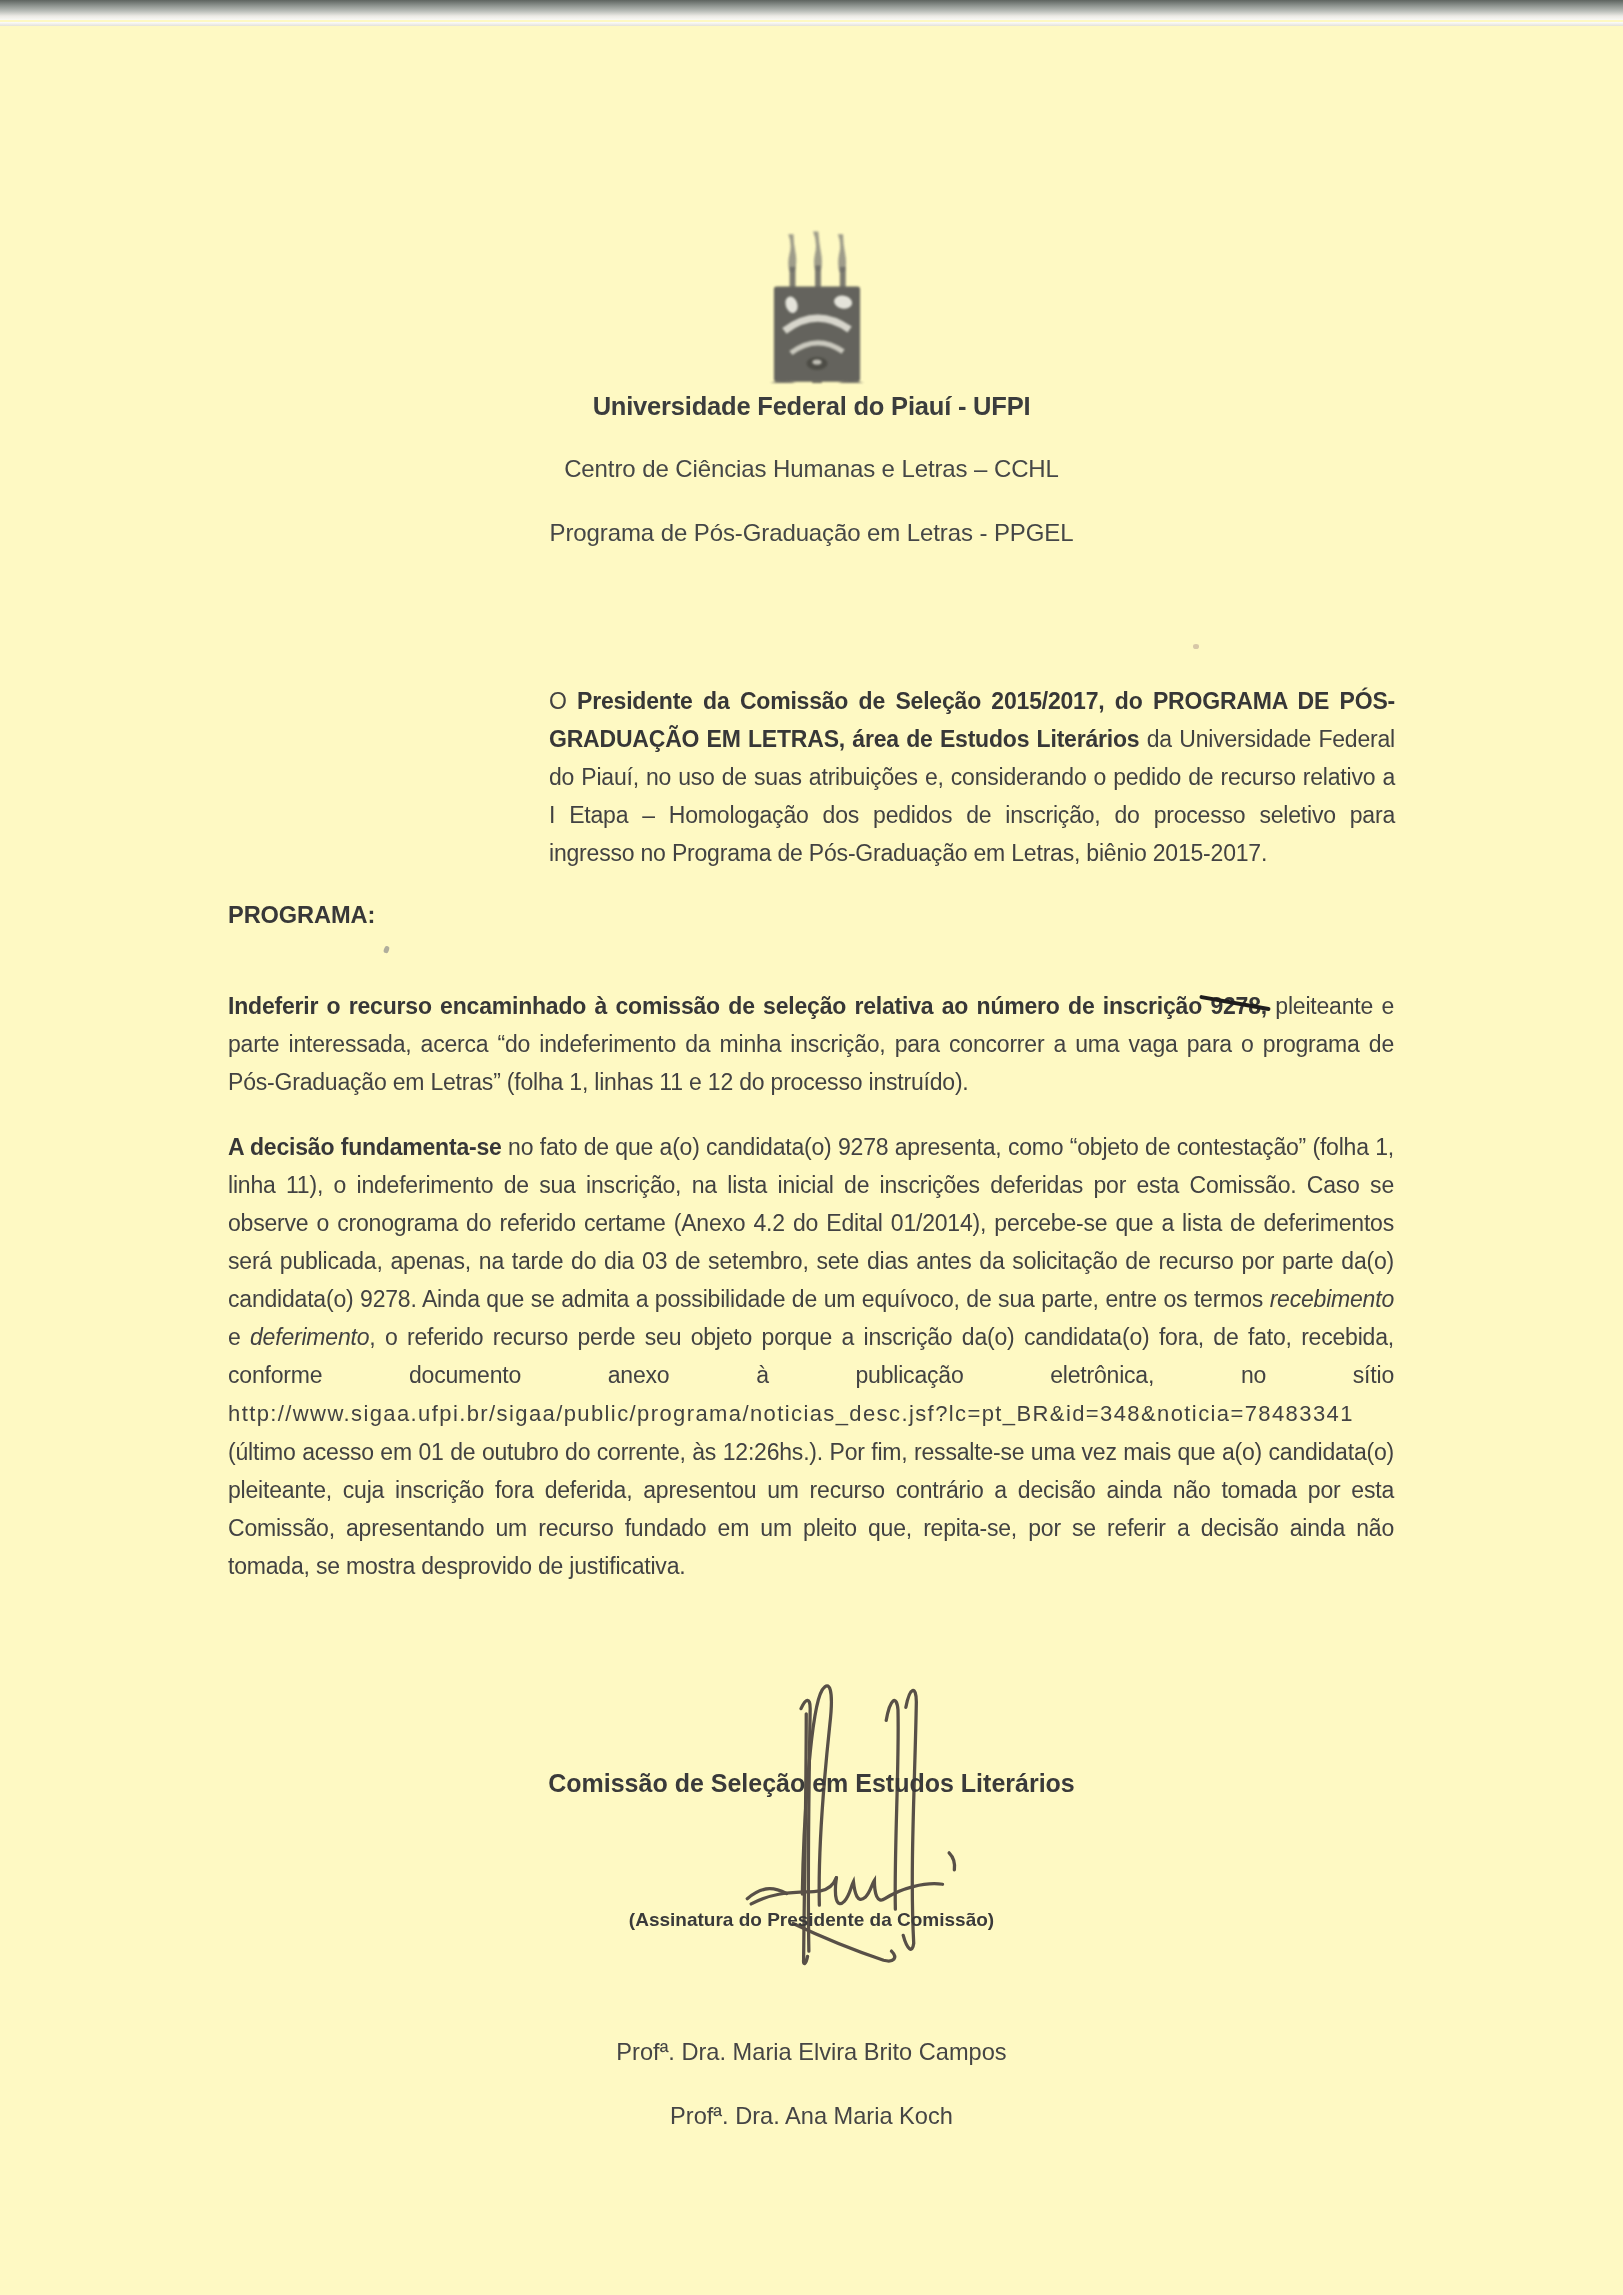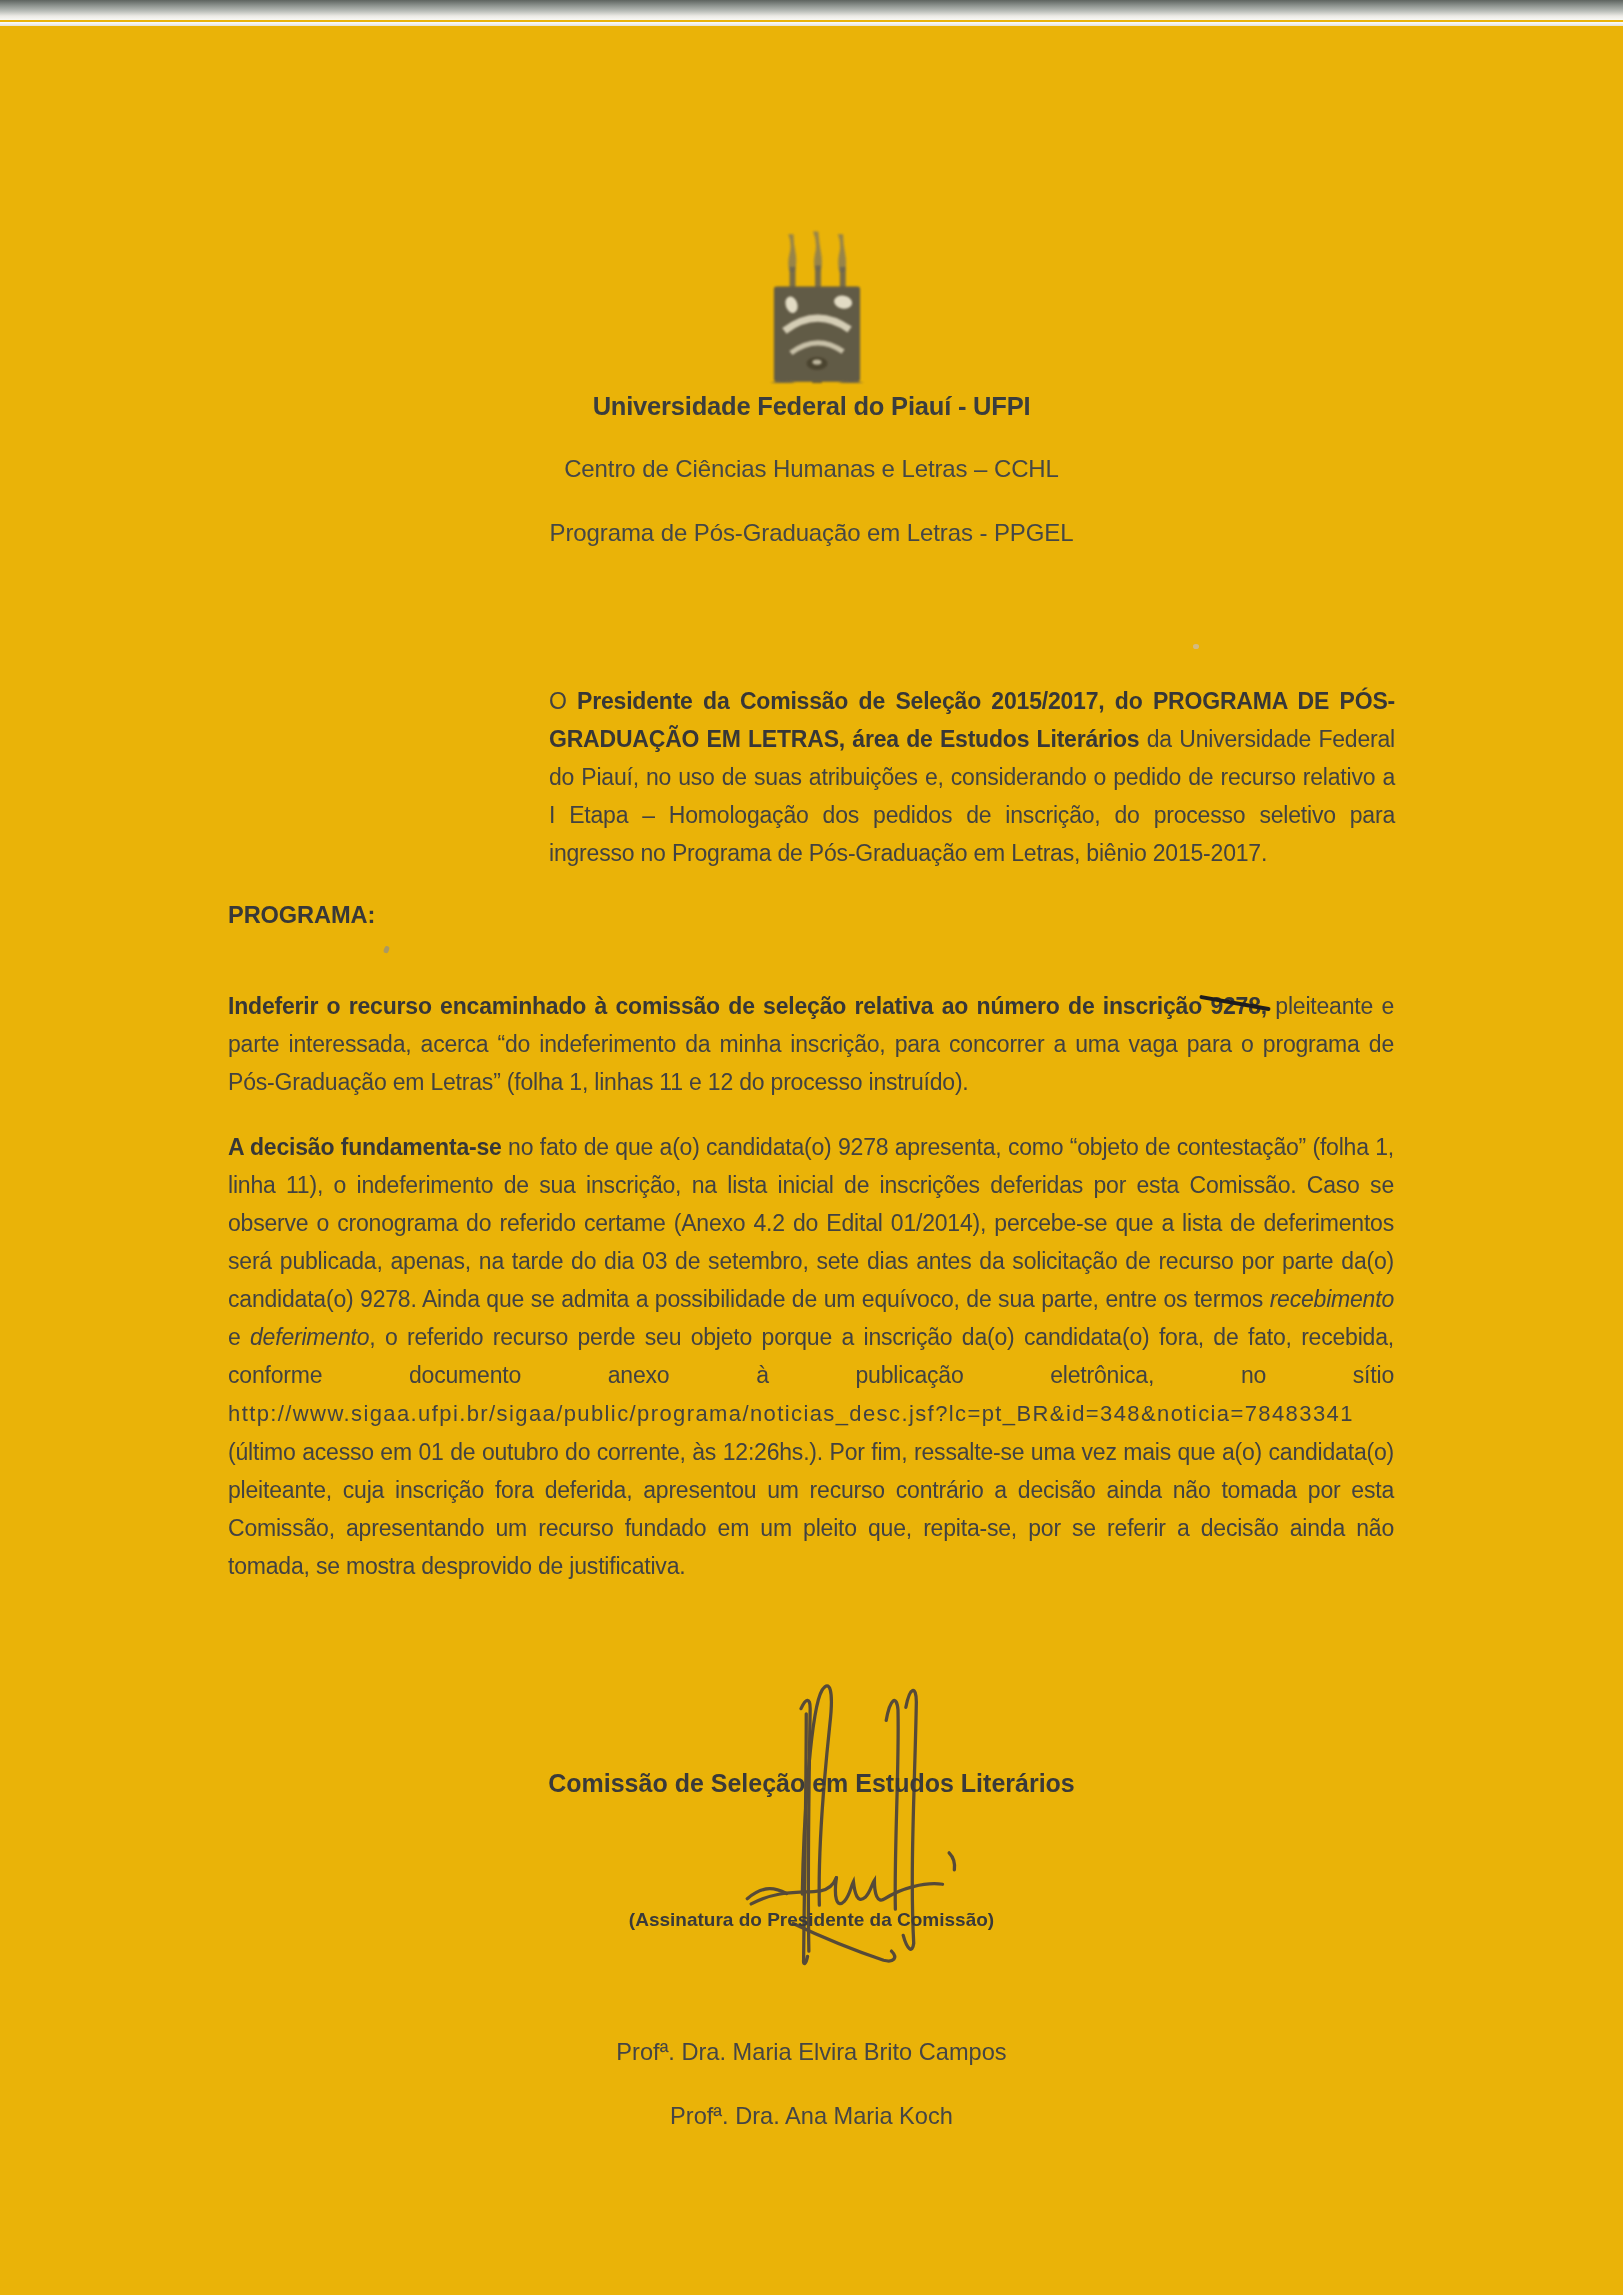--- a/index.html
+++ b/index.html
@@ -5,21 +5,21 @@
 <style>
   html,body{margin:0;padding:0;}
   body{
     width:1623px;height:2295px;
     background:#e9e9e6;
     font-family:"Liberation Sans", sans-serif;
   }
   .page{
     position:relative;
     width:1623px;height:2295px;
-    background:#eab308;
+    background:#fef9c3;
     overflow:hidden;
     color:#3f3f3f;
   }
   .abs{position:absolute;}
   
   .scan-edge{
     left:0;top:0;width:1623px;height:19.6px;
     background:linear-gradient(180deg,#5d635f 0%,#8d938f 28%,#b9bdb8 55%,#eceae5 80%,#faf9f6 100%);
   }
   .scan-edge-line{

